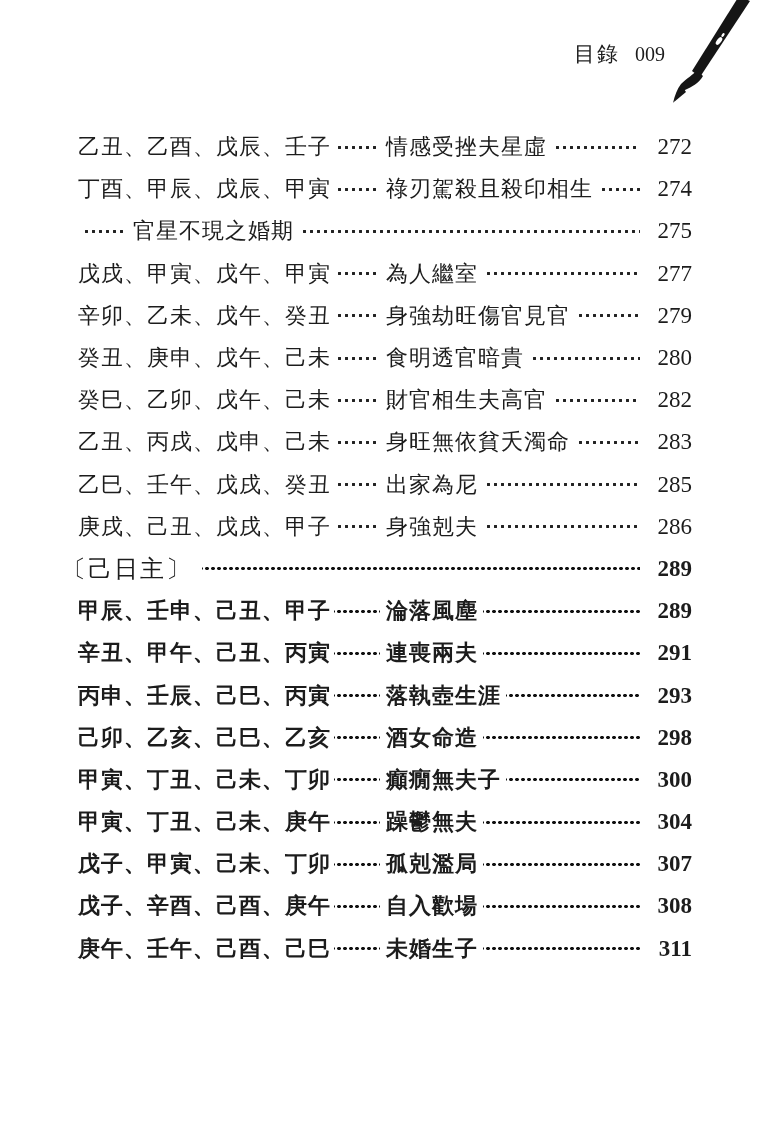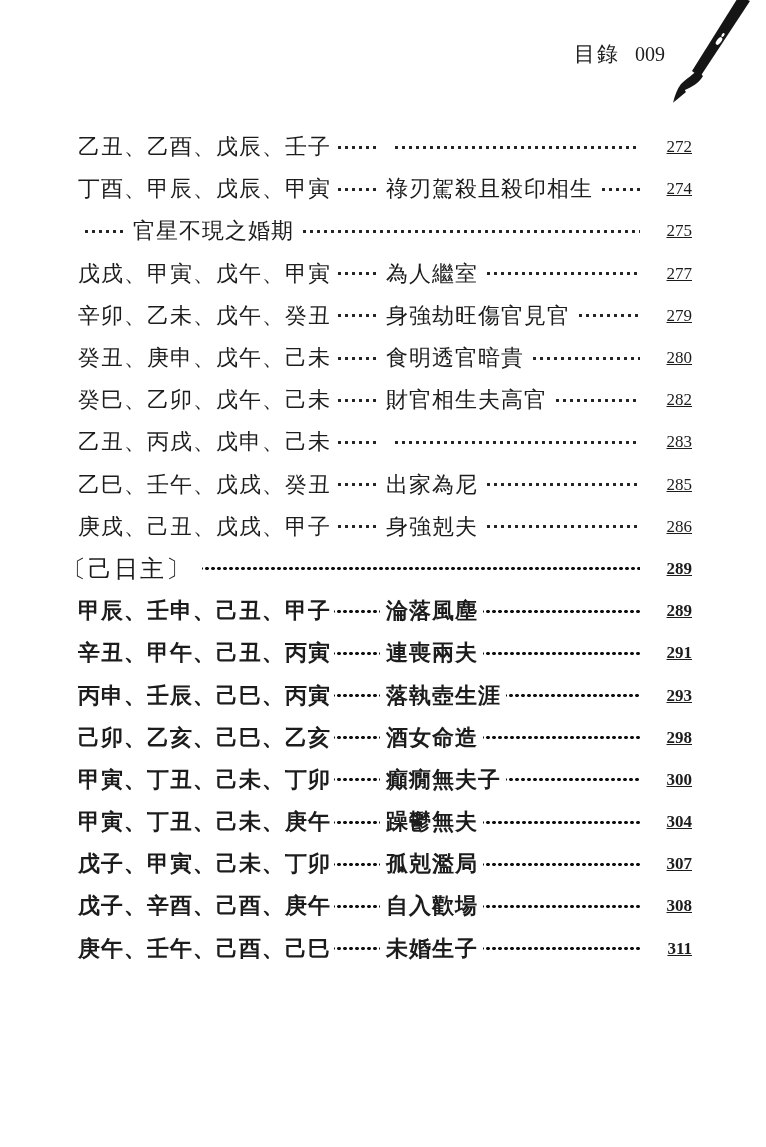--- a/index.html
+++ b/index.html
@@ -74,22 +74,21 @@
     margin: 0 6px 0 3px;
   }
   .leader {
     flex: 1 1 auto;
     margin: 0 8px 0 5px;
   }
   .pagenum {
     flex: none;
     min-width: 44px;
     text-align: right;
-    font-size: 17px;
-    text-decoration: underline;
+    font-size: 23px;
   }
   
   .row.bold { font-weight: 700; }
   .row.bold .dotfill {
     background-image: radial-gradient(circle, #111111 1.7px, transparent 1.9px);
     background-size: 6px 7px;
   }
   .row.section .label {
     font-size: 24px;
     font-weight: 400;
@@ -113,20 +112,21 @@
     <path d="M31,70 L37,76 C33,83 26,87 19,90 C15,93 11,98 7,103 C9,95 11,89 15,84 C21,78 27,75 31,70 Z" fill="#151515"></path>
     <path d="M16,86 L20,92 L8,102 Z" fill="#151515"></path>
     <ellipse cx="53" cy="41" rx="2.2" ry="4.5" fill="#ffffff" transform="rotate(37 53 41)"></ellipse>
     <ellipse cx="57" cy="35" rx="1.2" ry="2.2" fill="#ffffff" transform="rotate(37 57 35)"></ellipse>
   </svg>
 
   <div class="toc" id="toc">
       <div class="row entry">
     <span class="pillars">乙丑、乙酉、戊辰、壬子</span>
     <span class="sep dotfill" title="……"></span>
+    <span class="title">情感受挫夫星虛</span>
     <span class="leader dotfill"></span>
     <span class="pagenum">272</span>
   </div>
       <div class="row entry">
     <span class="pillars">丁酉、甲辰、戊辰、甲寅</span>
     <span class="sep dotfill" title="……"></span>
     <span class="title">祿刃駕殺且殺印相生</span>
     <span class="leader dotfill"></span>
     <span class="pagenum">274</span>
   </div>
@@ -160,20 +160,21 @@
       <div class="row entry">
     <span class="pillars">癸巳、乙卯、戊午、己未</span>
     <span class="sep dotfill" title="……"></span>
     <span class="title">財官相生夫高官</span>
     <span class="leader dotfill"></span>
     <span class="pagenum">282</span>
   </div>
       <div class="row entry">
     <span class="pillars">乙丑、丙戌、戊申、己未</span>
     <span class="sep dotfill" title="……"></span>
+    <span class="title">身旺無依貧夭濁命</span>
     <span class="leader dotfill"></span>
     <span class="pagenum">283</span>
   </div>
       <div class="row entry">
     <span class="pillars">乙巳、壬午、戊戌、癸丑</span>
     <span class="sep dotfill" title="……"></span>
     <span class="title">出家為尼</span>
     <span class="leader dotfill"></span>
     <span class="pagenum">285</span>
   </div>

